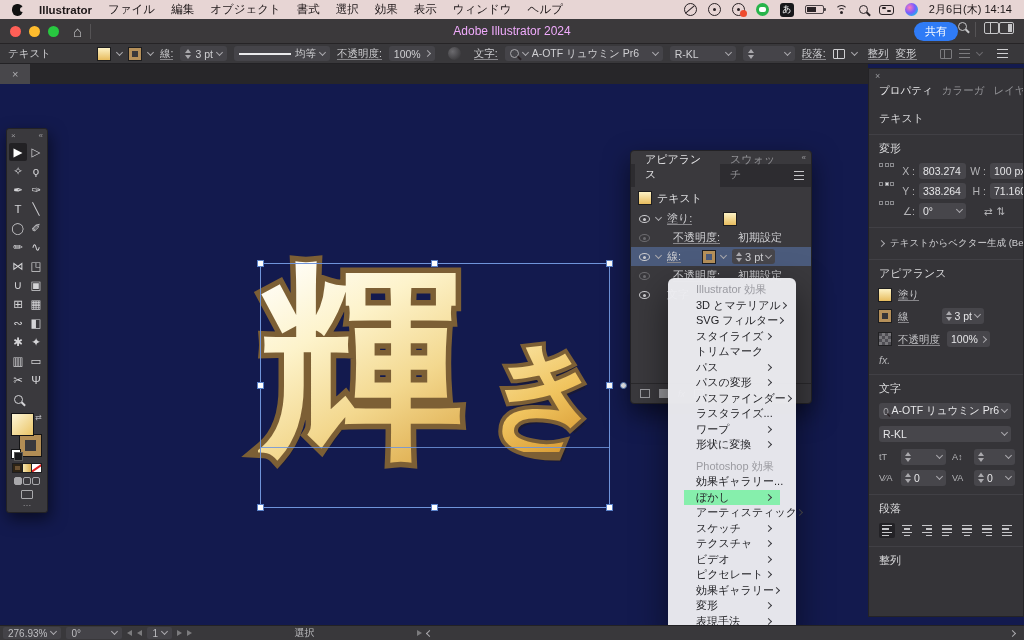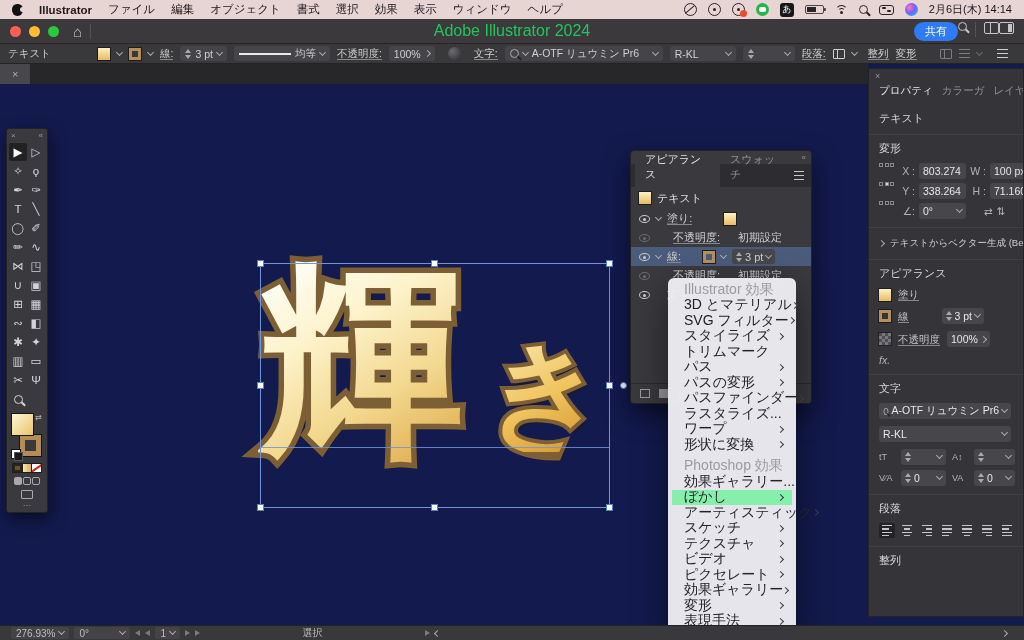--- a/index.html
+++ b/index.html
@@ -32,21 +32,21 @@
 .cc-tog::before{content:"";position:absolute;left:2px;top:1.5px;width:4px;height:2px;border-radius:2px;background:#2a2326}
 .cc-tog::after{content:"";position:absolute;right:2px;bottom:1.5px;width:4px;height:2px;border-radius:2px;background:#2a2326}
 .siri{width:13px;height:13px;border-radius:50%;background:radial-gradient(circle at 35% 35%,#ff7ab8,#7a5cff 45%,#19b7e6 80%)}
 
 .titlebar{position:absolute;top:19px;left:0;right:0;height:25px;background:#3b393b;border-bottom:1px solid #262426;display:flex;align-items:center;padding:0 10px;z-index:85}
 .tlights{display:flex;gap:8px;z-index:2}
 .tlights i{width:11px;height:11px;border-radius:50%}
 .tl-r{background:#ff5f57}.tl-y{background:#febc2e}.tl-g{background:#28c840}
 .home-ic{color:#c6c6c8;font-size:15px;margin-left:14px;z-index:2;line-height:1}
 .tb-sep{width:1px;height:15px;background:#555355;margin:0 8px}
-.tb-title{position:absolute;left:0;right:0;text-align:center;color:#22c55e;font-size:16px}
+.tb-title{position:absolute;left:0;right:0;text-align:center;color:#f0abfc;font-size:12px}
 .tb-right{margin-left:auto;display:flex;align-items:flex-start;z-index:2}
 .share-btn{background:#2f7bf6;color:#fff;font-size:11px;border-radius:10px;padding:2px 11px}
 .mag.lt{border-color:#c6c6c8}.mag.lt::after{background:#c6c6c8}
 .ws-ico{width:15px;height:12px;border:1.3px solid #c6c6c8;border-radius:2px;position:relative}
 .ws-ico.split::before{content:"";position:absolute;left:5px;top:0;bottom:0;width:1.3px;background:#c6c6c8}
 .ws-ico.panel::before{content:"";position:absolute;right:1px;top:1px;bottom:1px;width:4px;background:#c6c6c8}
 
 .controlbar{position:absolute;top:44px;left:0;right:0;height:20px;background:#39383b;border-bottom:1px solid #232225;display:flex;align-items:center;gap:7px;padding:0 8px;font-size:10.5px;color:#cfcfd2;z-index:85;white-space:nowrap}
 .cb-field{display:inline-flex;align-items:center;gap:4px;background:#454449;border-radius:3px;height:15px;padding:0 5px}
 .lnk{border-bottom:1px solid #88878b;line-height:12px}
@@ -61,21 +61,21 @@
 .globe{width:13px;height:13px;border-radius:50%;background:radial-gradient(circle at 35% 35%,#6b6a6e,#2c2b2e)}
 .cb-dim{opacity:.45}
 .gridico{width:12px;height:10px;border:1.2px solid #cfcfd2;border-radius:1px;position:relative}
 .gridico::before{content:"";position:absolute;left:3px;top:0;bottom:0;width:1.2px;background:#cfcfd2}
 .bars{width:11px;height:9px;background:repeating-linear-gradient(#cfcfd2 0 1.4px,transparent 1.4px 3.8px)}
 
 .tabbar{position:absolute;top:64px;left:0;width:868px;height:20px;background:#272629;display:flex;z-index:60}
 .doctab{display:flex;align-items:center;gap:8px;background:#48474b;color:#cfcfd2;font-size:10.5px;padding:0 12px}
 .doctab .x{color:#aeaeb1;font-size:11px}
 
-.statusbar{position:absolute;bottom:0;left:0;right:0;height:15px;background:#39383b;border-top:1px solid #232225;display:flex;align-items:center;font-size:10px;color:#bdbdc0;z-index:84;gap:5px;padding:0 11px}
+.statusbar{position:absolute;bottom:0;left:0;right:0;height:15px;background:#39383b;border-top:1px solid #232225;display:flex;align-items:center;font-size:10px;color:#bdbdc0;z-index:84;gap:5px;padding:0 3px}
 .st-field{background:#444348;height:12px;display:inline-flex;align-items:center;gap:4px;padding:0 5px;border-radius:2px}
 .tri{width:0;height:0;border-top:3.5px solid transparent;border-bottom:3.5px solid transparent;display:inline-block;opacity:.5}
 .tri.l{border-right:5px solid #bdbdc0}.tri.rt{border-left:5px solid #bdbdc0}
 .st-status{width:215px;text-align:center}
 
 .toolbox{position:absolute;left:6px;top:128px;width:42px;background:#3a393d;border:1px solid #232225;border-radius:3px;box-shadow:2px 6px 16px rgba(0,0,0,.55);z-index:45;padding-bottom:5px}
 .tb-head{height:13px;display:flex;justify-content:space-between;align-items:center;padding:0 4px;color:#99989c;font-size:8px}
 .tools{display:grid;grid-template-columns:1fr 1fr;row-gap:1px;padding:1px 2px}
 .tool{height:18px;display:flex;align-items:center;justify-content:center;color:#d4d4d7;font-size:11.5px;border-radius:2px}
 .tool.active{background:#222124;color:#fff}
@@ -126,21 +126,21 @@
 .eye{width:11px;height:8px;border:1px solid #c9c9cc;border-radius:50%;position:relative;flex:none}
 .eye::after{content:"";position:absolute;left:3.2px;top:2px;width:3px;height:3px;background:#c9c9cc;border-radius:50%}
 .eye.dim{opacity:.35}
 .ap-swatch{width:12px;height:12px;background:linear-gradient(180deg,#fdf2c5,#e7bc5e);outline:1px solid #1d1d1f;flex:none}
 .ap-ring{width:12px;height:12px;border:3px solid #b5905a;outline:1px solid #1d1d1f;flex:none}
 .ap-field{display:inline-flex;align-items:center;gap:3px;background:#47464b;border-radius:3px;height:15px;padding:0 4px}
 .ap-foot{position:absolute;bottom:0;left:0;right:0;height:20px;border-top:1px solid #2a292c;display:flex;gap:9px;align-items:center;padding:0 9px;color:#9a9a9e;font-size:10px}
 .sqr{width:10px;height:9px;border:1px solid #9a9a9e}
 .sqr.f{background:#9a9a9e}
 
-.fxmenu{position:absolute;left:668px;top:278px;width:128px;background:rgba(236,236,241,.97);border-radius:6px;box-shadow:0 14px 34px rgba(0,0,0,.5);padding:4px 4px;z-index:55;font-size:14px;color:#232327}
+.fxmenu{position:absolute;left:668px;top:278px;width:128px;background:rgba(236,236,241,.97);border-radius:6px;box-shadow:0 14px 34px rgba(0,0,0,.5);padding:4px 16px;z-index:55;font-size:11px;color:#232327}
 .mi{height:15.5px;display:flex;align-items:center;justify-content:space-between;padding:0 9px 0 12px;white-space:nowrap}
 .mi.hdr{color:#9b9ba1}
 .mi.hl{background:#86efac}
 .mchv{width:5px;height:5px;border-right:1.5px solid #3c3c40;border-bottom:1.5px solid #3c3c40;transform:rotate(-45deg);flex:none}
 .mgap{height:6px}
 
 .fxsub{position:absolute;left:792px;top:487px;width:90px;background:rgba(240,240,245,.98);border-radius:6px;box-shadow:0 14px 34px rgba(0,0,0,.5);padding:4px 0;z-index:58;font-size:10px;color:#232327}
 .si{height:16px;display:flex;align-items:center;padding:0 8px;white-space:nowrap}
 .si.sel{background:#3574f6;color:#fff;border-radius:3px;margin:0 3px;padding:0 5px}
 

